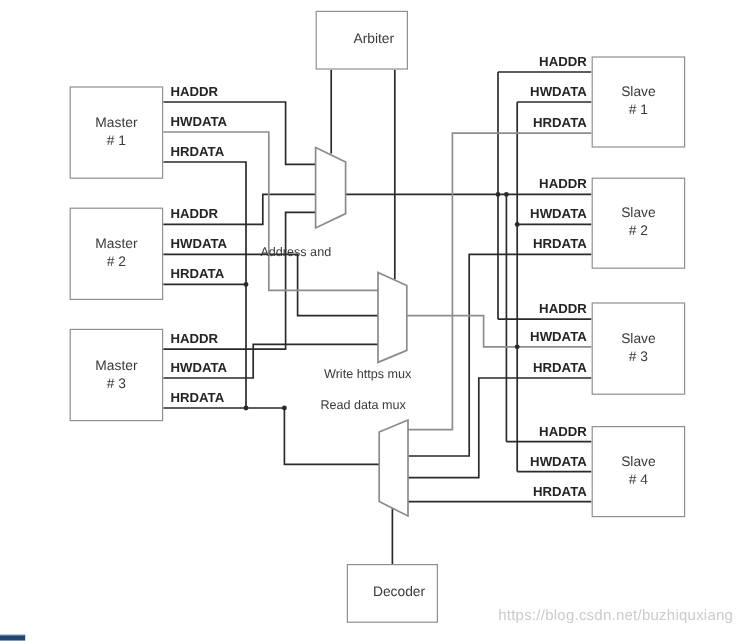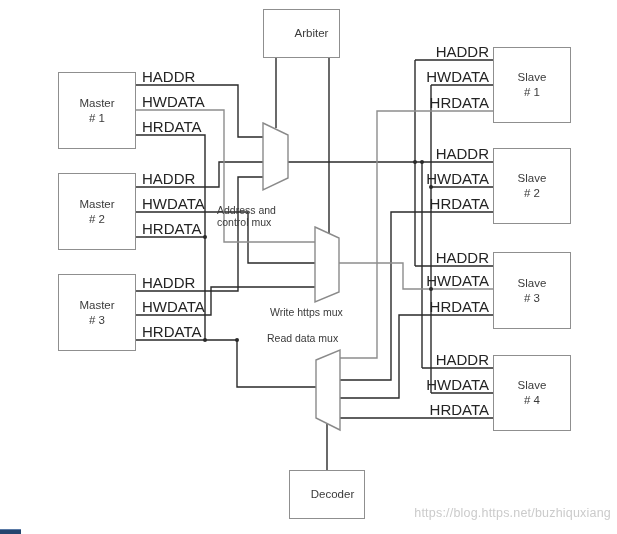--- a/index.html
+++ b/index.html
@@ -8,21 +8,21 @@
     font-family:"Liberation Sans","DejaVu Sans",sans-serif;overflow:hidden;
   }
   #wires{position:absolute;left:0;top:0;width:617px;height:534px;}
   .box{
     position:absolute;box-sizing:border-box;background:#ffffff;
     border:1.5px solid #8f8f8f;display:flex;flex-direction:column;
     align-items:center;justify-content:center;color:#3a3a3a;
     font-size:11.5px;line-height:15px;z-index:3;
   }
   .sig{
-    position:absolute;font-size:15px;font-weight:normal;color:#242424;
+    position:absolute;font-size:11px;font-weight:bold;color:#242424;
     line-height:12px;z-index:2;background:transparent;white-space:nowrap;
   }
   .sig.m{left:142px;width:70px;text-align:left;}
   .sig.s{left:389px;width:100px;text-align:right;}
   .muxlabel{
     position:absolute;font-size:10.5px;color:#3a3a3a;line-height:12px;
     text-align:left;z-index:2;white-space:nowrap;
   }
   .watermark{
     position:absolute;right:6px;top:506px;font-size:12.5px;color:#cbcbcb;
@@ -152,20 +152,19 @@
   <div class="sig s" style="top:198px;">HRDATA</div>
   <div class="sig s" style="top:252px;">HADDR</div>
   <div class="sig s" style="top:275px;">HWDATA</div>
   <div class="sig s" style="top:301px;">HRDATA</div>
   <div class="sig s" style="top:354px;">HADDR</div>
   <div class="sig s" style="top:379px;">HWDATA</div>
   <div class="sig s" style="top:404px;">HRDATA</div>
 
   <div class="muxlabel" style="left:217px;top:204px;width:120px;">
     <div>Address and</div>
-    <div>control mux</div>
   </div>
   <div class="muxlabel" style="left:270px;top:306px;width:120px;">Write https mux</div>
   <div class="muxlabel" style="left:267px;top:332px;width:120px;">Read data mux</div>
 
-  <div class="watermark">https://blog.https.net/buzhiquxiang</div>
+  <div class="watermark">https://blog.csdn.net/buzhiquxiang</div>
   <div class="corner-chip"></div>
 </div>
 
 </body></html>

